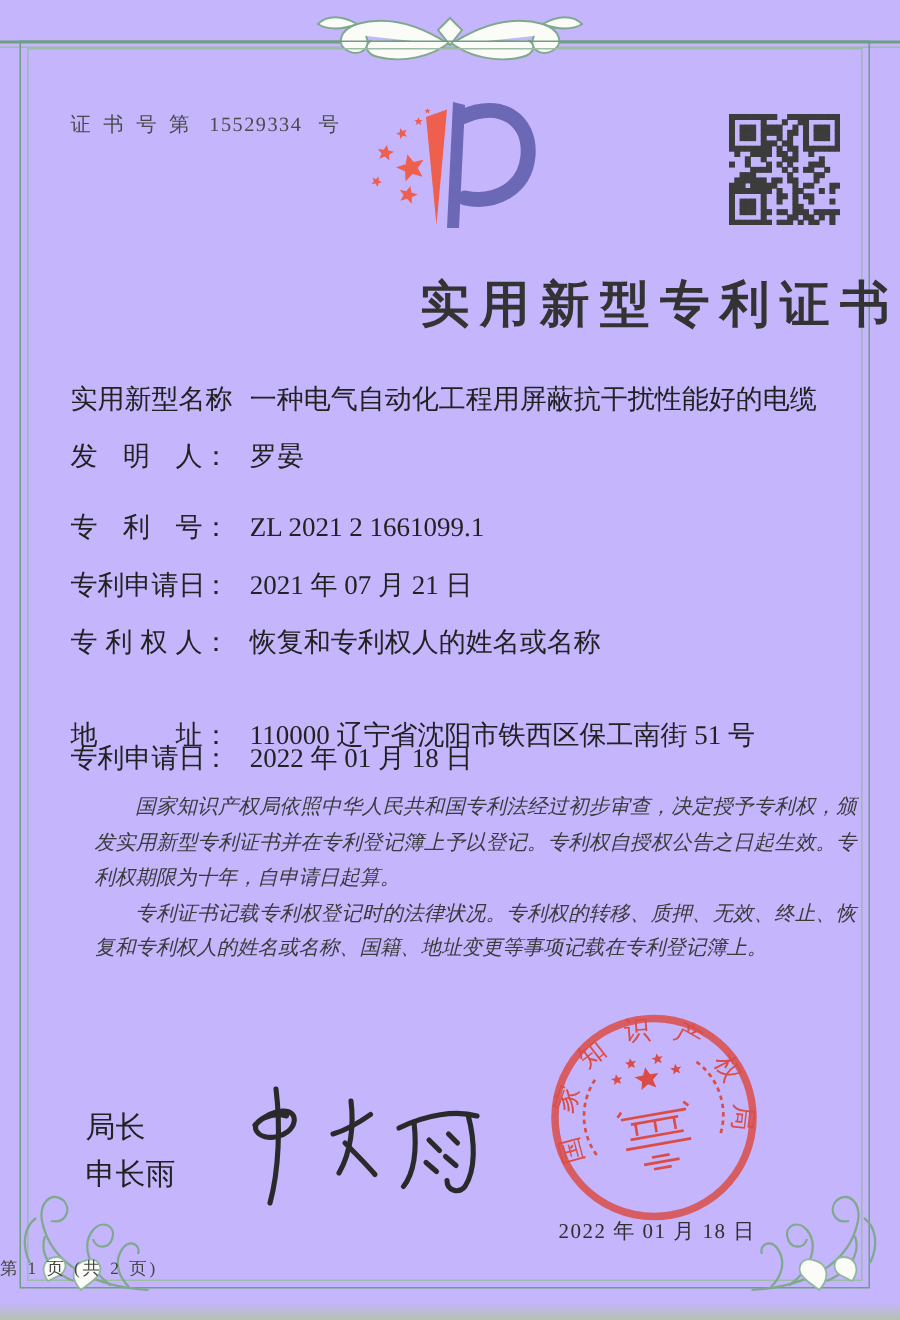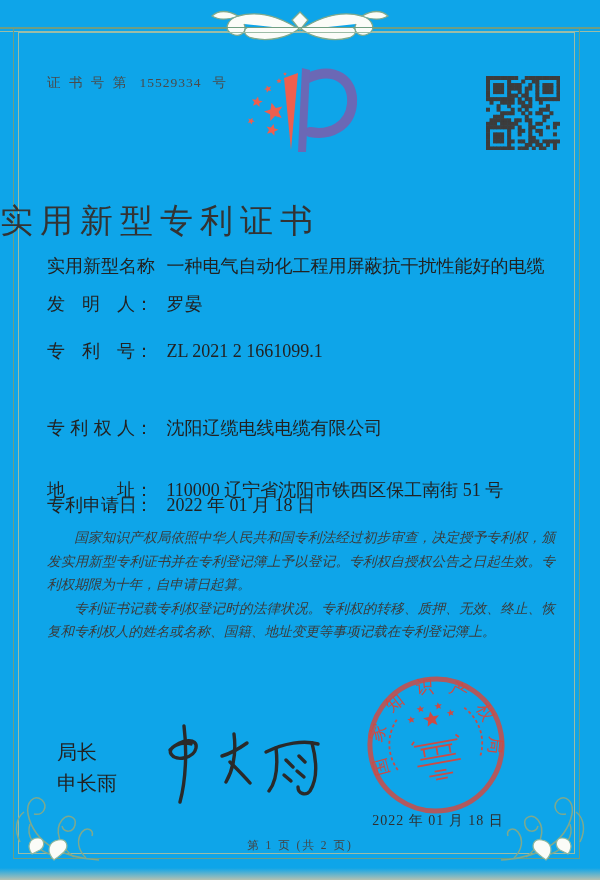--- a/index.html
+++ b/index.html
@@ -1,45 +1,45 @@
 <!DOCTYPE html>
 <html><head>
 <meta charset="utf-8">
 <style>
   html,body{margin:0;padding:0;background:#e8e8e4;}
   .page{
     position:relative;width:600px;height:880px;margin:0 auto;
-    background:#0ea5e9;overflow:hidden;
+    background:#c4b5fd;overflow:hidden;
     font-family:"Liberation Serif","DejaVu Serif",serif;color:#2e2e2e;
   }
   .frame-outer{position:absolute;left:13px;top:27px;width:565px;height:830px;
     border:1.6px solid #6f9e82;}
   .frame-inner{position:absolute;left:4px;top:4px;right:4px;bottom:4px;
     border:1px solid #9cbca6;}
   .cert-line{position:absolute;left:47px;top:74px;font-size:13.5px;color:#4a4a4a;letter-spacing:2.5px;}
   .cert-line .num{letter-spacing:1px;margin:0 5px;}
   .logo{position:absolute;left:228px;top:60px;width:144px;height:124px;}
   .qr{position:absolute;left:486px;top:76px;width:74px;height:74px;}
-  .title{position:absolute;left:0;top:199px;width:100%;text-align:left;
-    font-size:33px;font-weight:400;letter-spacing:7px;color:#333;}
+  .title{position:absolute;left:0;top:181px;width:100%;text-align:right;
+    font-size:33px;font-weight:700;letter-spacing:7px;color:#333;}
   .row{position:absolute;left:47px;width:512px;font-size:18px;color:#222;white-space:nowrap;}
   .flabel{display:inline-block;width:88px;text-align:justify;text-align-last:justify;vertical-align:bottom;}
   .colon{margin-right:9px;}
   .pair2{position:absolute;left:253px;top:0;}
-  .paras{position:absolute;left:47px;top:526px;width:508px;font-size:13.6px;
+  .paras{position:absolute;left:63px;top:526px;width:508px;font-size:13.6px;
     line-height:23.5px;font-style:italic;color:#3b3b3b;text-align:justify;}
   .paras p{margin:0;text-indent:2em;}
   .signoff{position:absolute;left:57px;top:737px;font-size:20px;line-height:31px;color:#222;
     font-family:"Liberation Sans","DejaVu Sans",sans-serif;}
   .sig{position:absolute;left:136px;top:710px;width:214px;height:108px;}
   .seal{position:absolute;left:350px;top:659px;width:172px;height:172px;
     transform:rotate(-10deg);opacity:.92;}
   .seal-date{position:absolute;left:360px;top:812px;width:156px;text-align:center;
     font-size:14px;color:#2f2f2f;letter-spacing:1px;}
-  .footer{position:absolute;left:0;top:838px;width:100%;text-align:center;
+  .footer{position:absolute;left:0;top:838px;width:100%;
     font-size:11.5px;color:#444;letter-spacing:2px;}
   .edge{position:absolute;left:0;bottom:0;width:100%;height:12px;
     background:linear-gradient(#fbfcf800,#b4c1b1);}
   .orn{position:absolute;}
   svg text{font-family:"Liberation Serif","DejaVu Serif",serif;}
 </style>
 </head>
 <body>
 
 <div class="page">
@@ -355,23 +355,27 @@
     <span>一种电气自动化工程用屏蔽抗干扰性能好的电缆</span>
   </div>
   <div class="row" style="top:292px">
     <span class="flabel">发明人</span><span class="colon">：</span>
     <span>罗晏</span>
   </div>
   <div class="row" style="top:339px">
     <span class="flabel">专利号</span><span class="colon">：</span>
     <span>ZL 2021 2 1661099.1</span>
   </div>
+  <div class="row" style="top:378px">
+    <span class="flabel">专利申请日</span><span class="colon">：</span>
+    <span>2021 年 07 月 21 日</span>
+  </div>
   <div class="row" style="top:416px">
     <span class="flabel">专利权人</span><span class="colon">：</span>
-    <span>沈阳辽缆电线电缆有限公司</span>
+    <span>恢复和专利权人的姓名或名称</span>
   </div>
   <div class="row" style="top:478px">
     <span class="flabel">地址</span><span class="colon">：</span>
     <span>110000 辽宁省沈阳市铁西区保工南街 51 号</span>
   </div>
   <div class="row" style="top:493px">
     <span class="flabel">专利申请日</span><span class="colon">：</span>
     <span>2022 年 01 月 18 日</span>
   </div>
 

